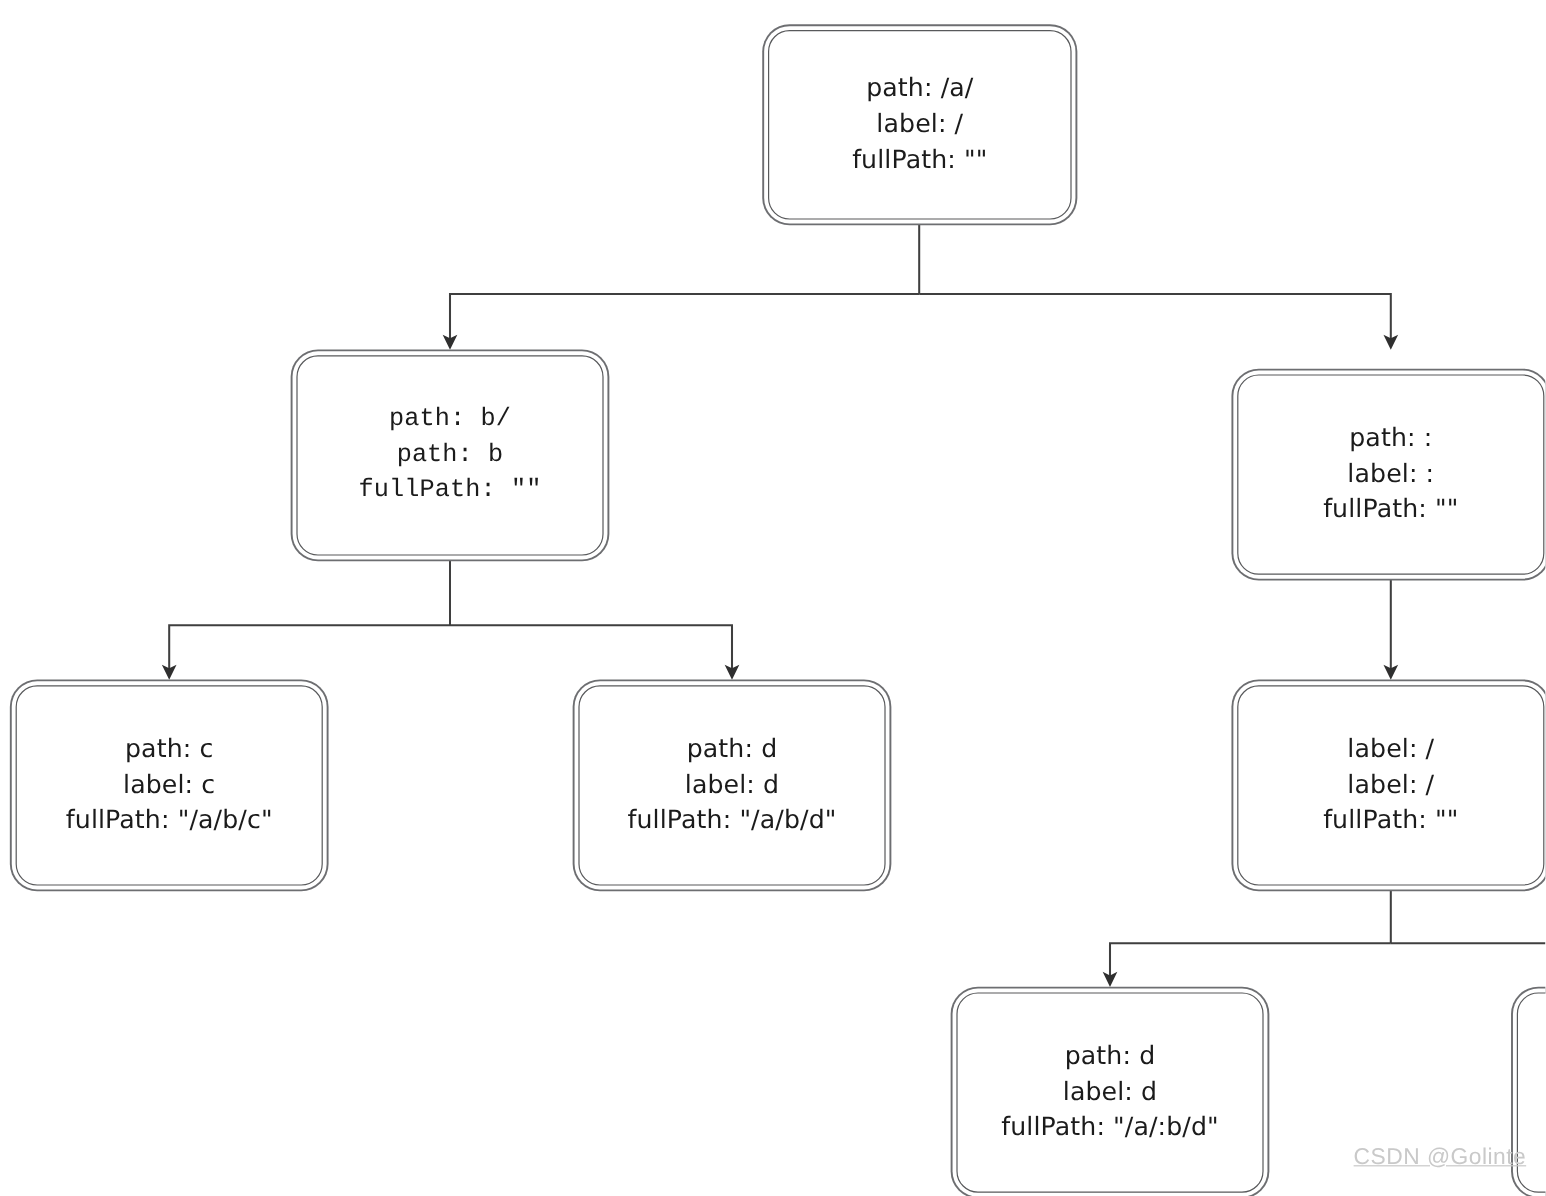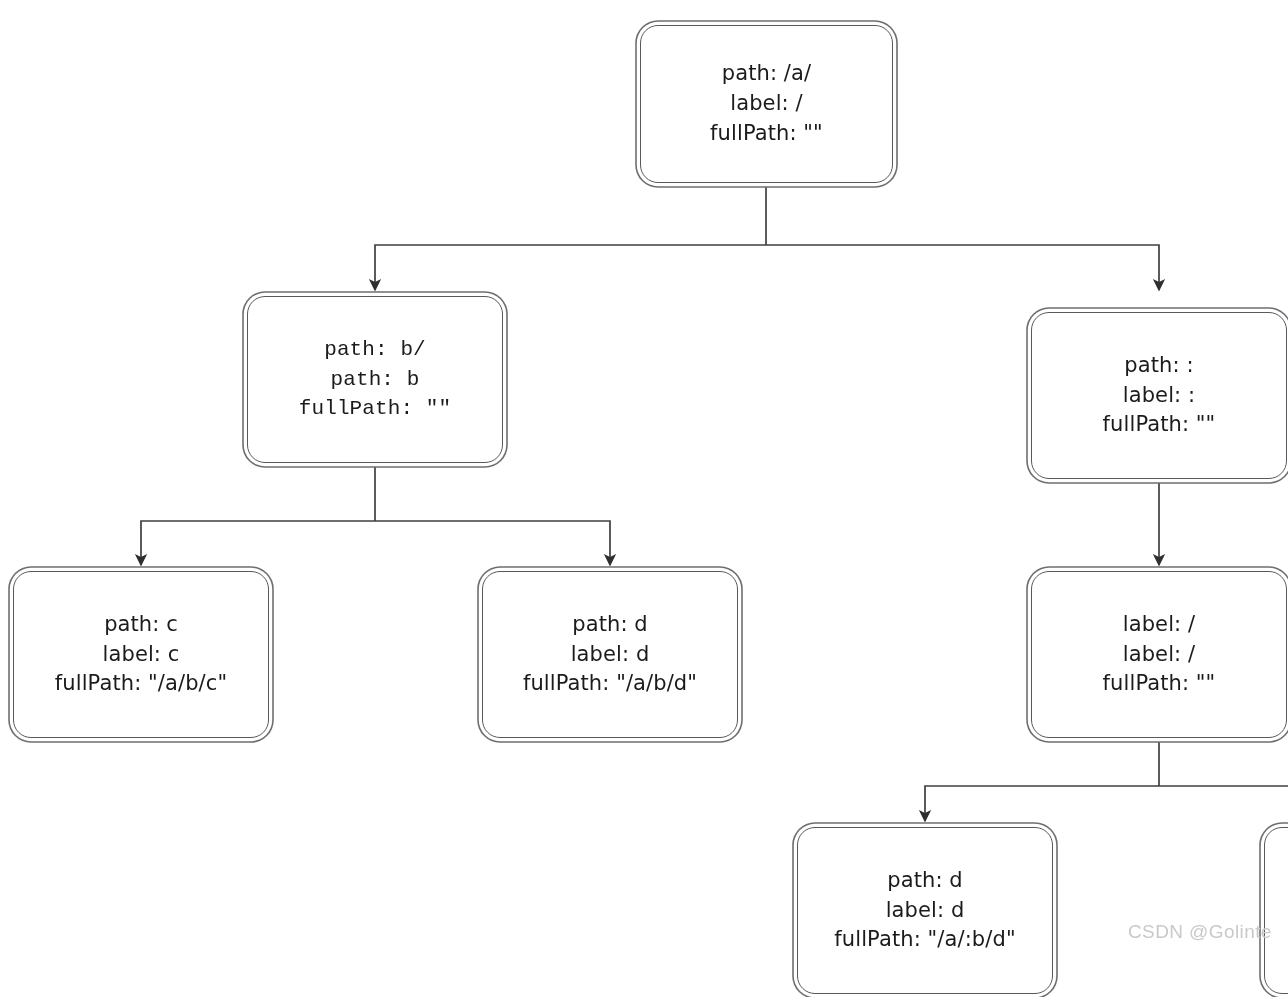--- a/index.html
+++ b/index.html
@@ -122,15 +122,15 @@
   <div class="node" style="left:797px; top:827px; width:256px; height:167px;">
     <div class="node-line">path: d</div>
     <div class="node-line">label: d</div>
     <div class="node-line">fullPath: "/a/:b/d"</div>
   </div>
 
   <div class="node" style="left:1264px; top:827px; width:256px; height:167px;">
     
   </div>
 
-  <div class="watermark" style="left:1128px; top:921px;">CSDN @Golinte</div>
+  <div class="watermark" style="left:1128px; top:954px;text-decoration:underline;">CSDN @Golinte</div>
 
 </div>
 
 </body></html>

